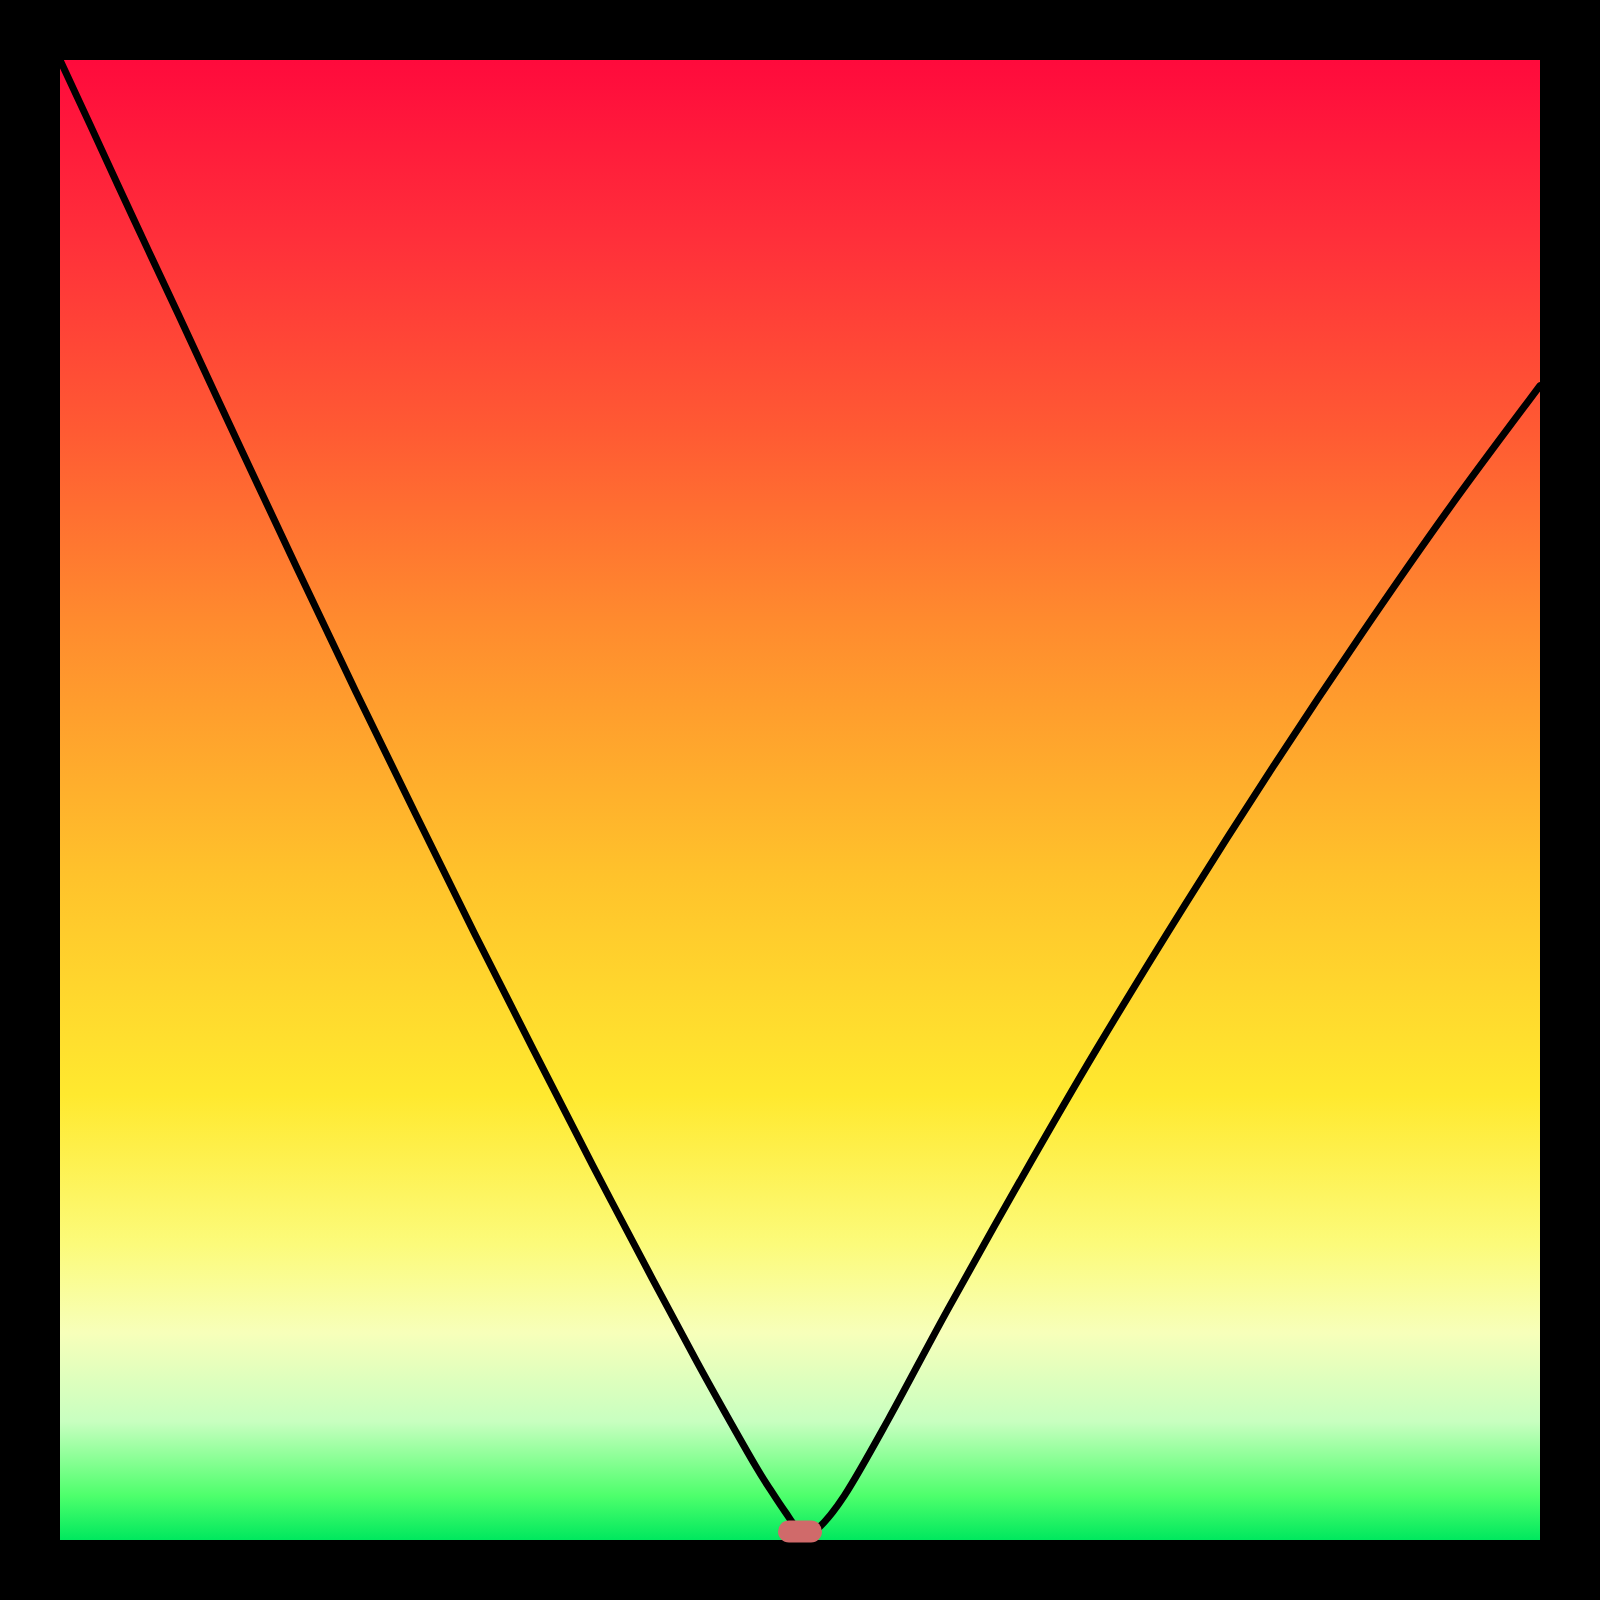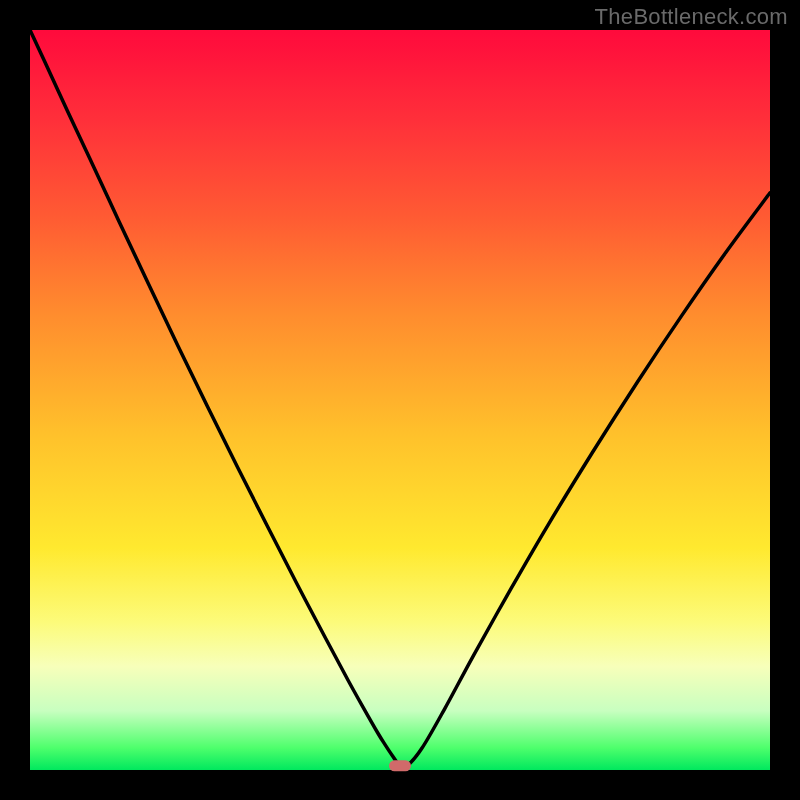--- a/index.html
+++ b/index.html
@@ -72,15 +72,14 @@
 
 <div class="frame">
 
   <div class="plot-area">
     <svg viewBox="0 0 740 740">
       <path id="curve-path" class="curve" d="M 0 0 C 2.466666666666667 5.303333333333323 8.633333333333333 18.499999999999943 14.8 31.819999999999936 C 20.96666666666667 45.13999999999993 29.599999999999998 64.00999999999993 37 79.91999999999996 C 44.4 95.82999999999998 50.56666666666667 108.78000000000009 59.2 127.28000000000009 C 67.83333333333334 145.7800000000001 78.93333333333334 169.82999999999998 88.8 190.91999999999996 C 98.66666666666666 212.00999999999993 108.53333333333333 232.97666666666666 118.4 253.82 C 128.26666666666668 274.66333333333336 138.13333333333333 295.50666666666666 148 315.98 C 157.86666666666667 336.4533333333334 167.73333333333332 356.5566666666667 177.6 376.66 C 187.46666666666667 396.7633333333334 197.33333333333334 416.8666666666667 207.20000000000002 436.6 C 217.0666666666667 456.33333333333337 226.93333333333334 475.6966666666666 236.8 495.05999999999995 C 246.66666666666669 514.4233333333333 256.5333333333333 533.7866666666666 266.4 552.78 C 276.26666666666665 571.7733333333333 287.3666666666667 592.74 296 609.02 C 304.6333333333333 625.3 312.0333333333333 639.1133333333333 318.2 650.46 C 324.3666666666667 661.8066666666667 328.06666666666666 668.3433333333334 333 677.1 C 337.93333333333334 685.8566666666667 344.09999999999997 696.71 347.79999999999995 703 C 351.49999999999994 709.29 352.73333333333335 711.0166666666667 355.2 714.84 C 357.66666666666663 718.6633333333334 360.1333333333333 722.4866666666667 362.59999999999997 725.94 C 365.0666666666666 729.3933333333334 367.5333333333333 733.9566666666666 370 735.56 C 372.4666666666667 737.1633333333333 373.70000000000005 738.52 377.40000000000003 735.56 C 381.1 732.5999999999999 386.03333333333336 727.1733333333333 392.20000000000005 717.8 C 398.36666666666673 708.4266666666666 405.7666666666667 694.86 414.40000000000003 679.32 C 423.03333333333336 663.7800000000001 432.9 644.6633333333333 444 624.56 C 455.1 604.4566666666666 468.6666666666667 580.2833333333334 481 558.7 C 493.3333333333333 537.1166666666667 504.43333333333334 517.7533333333333 518 495.05999999999995 C 531.5666666666666 472.3666666666666 547.6 446.22 562.4 422.54 C 577.1999999999999 398.86 592 375.6733333333333 606.8 352.97999999999996 C 621.5999999999999 330.28666666666663 636.4000000000001 308.0866666666667 651.2 286.38 C 666 264.6733333333333 680.8 243.33666666666656 695.5999999999999 222.7399999999999 C 710.3999999999999 202.14333333333323 732.6 172.78999999999994 740 162.79999999999995"></path>
       <rect id="min-marker" class="min-marker" x="359" y="730.28" width="22" height="11" rx="5.5" ry="5.5"></rect>
     </svg>
   </div>
 
-  <div class="watermark">TheBottleneck.com</div>
 
 </div>
 
 </body></html>

